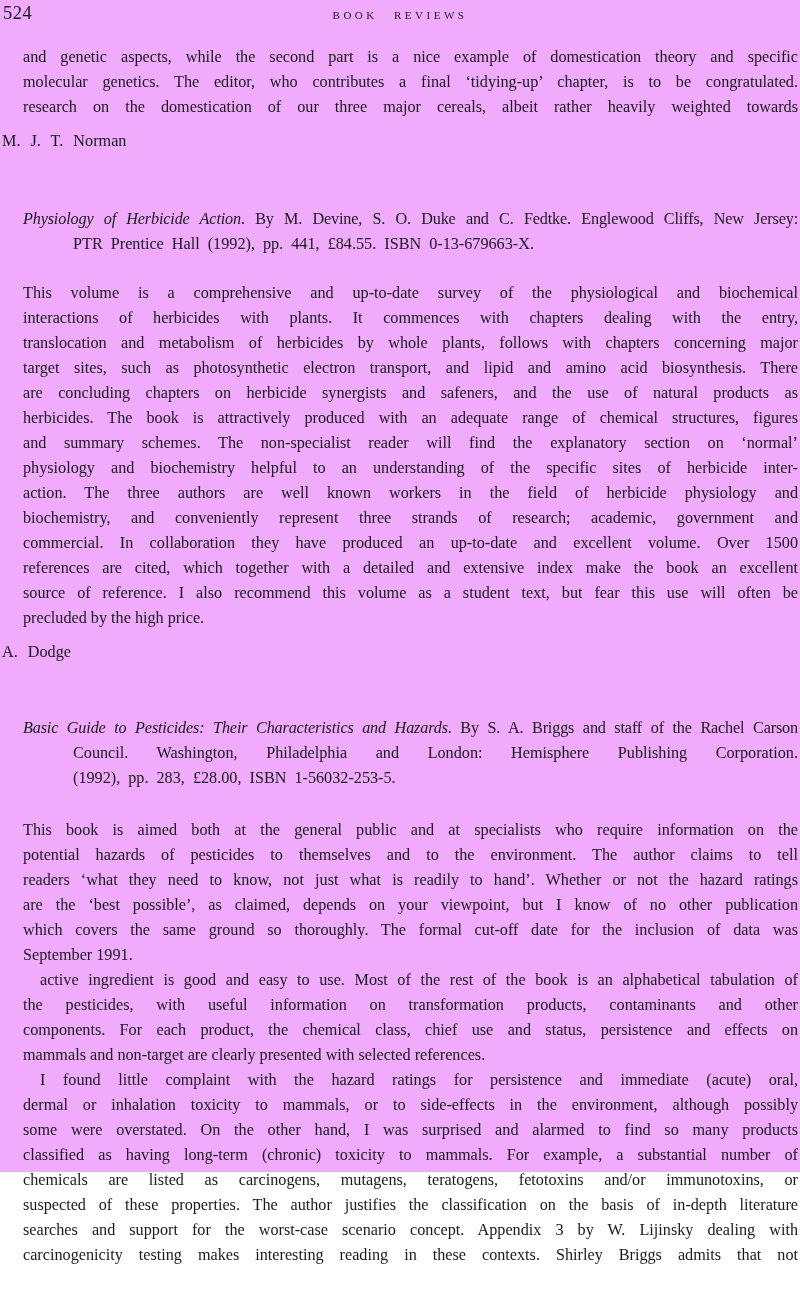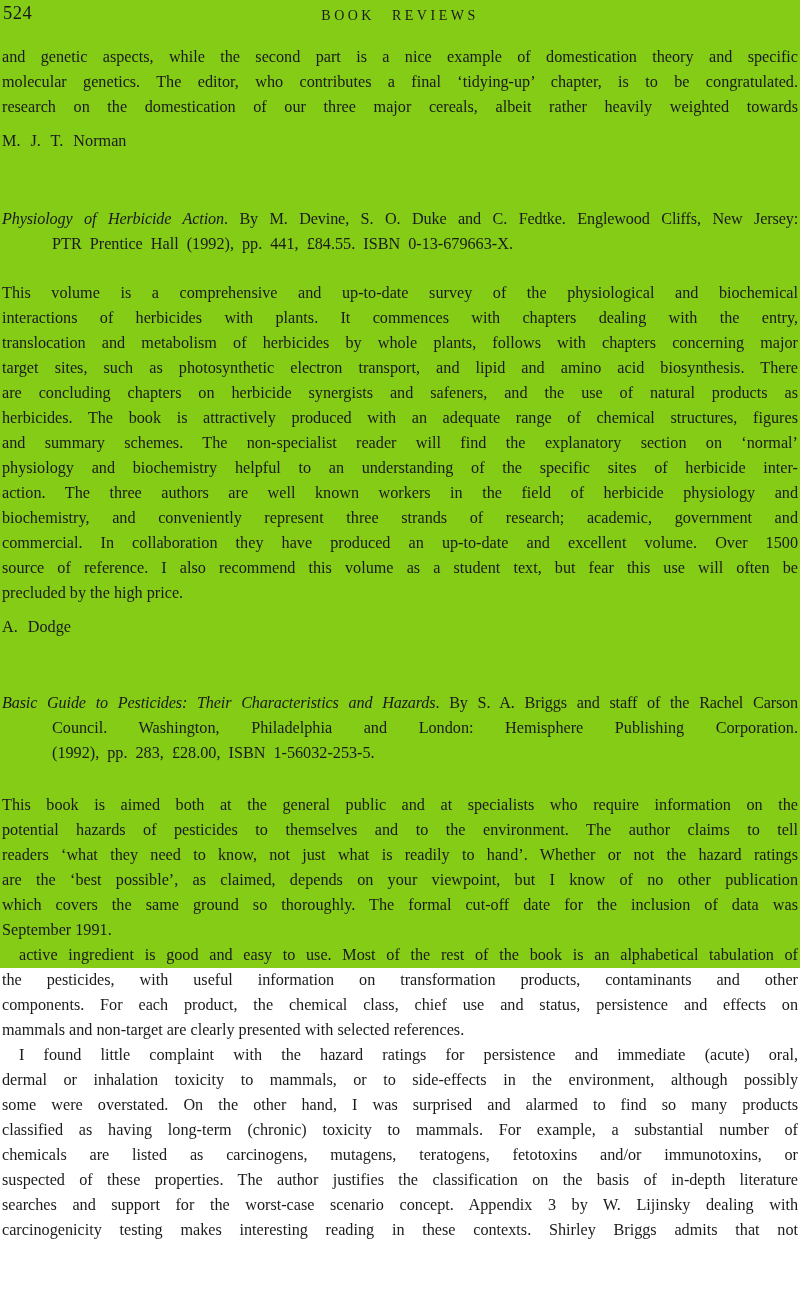--- a/index.html
+++ b/index.html
@@ -1,30 +1,30 @@
 <!DOCTYPE html>
 <html><head>
 <meta charset="utf-8">
 <style>
   html,body { margin:0; padding:0; background:#ffffff; }
   body { width:800px; height:1310px; overflow:hidden; }
   .page {
-    width:800px; height:968px; box-sizing:border-box;
+    width:800px; height:1172px; box-sizing:border-box;
     padding:3px 2px 0 2px;
     font-family:"Liberation Serif","DejaVu Serif",serif;
     font-size:16.2px; line-height:25px; color:#1a1a1a;
-    background:#84cc16;
+    background:#f0abfc;
   }
   .pagehead { position:relative; height:17px; }
   .pageno { position:absolute; left:1px; top:-2px; font-size:18.5px; letter-spacing:0.5px; }
   .ptitle {
     position:absolute; left:0; right:0; top:0; text-align:center;
-    font-size:14px; letter-spacing:3.5px; word-spacing:10px;
+    font-size:11px; letter-spacing:3.5px; word-spacing:10px;
   }
-  .line { text-align:justify; text-align-last:justify; }
+  .line { text-align:justify; text-align-last:justify;margin-left:21px; }
   .para .line:last-child { text-align-last:auto; }
   .para.full-last .line:last-child { text-align-last:justify; }
   .para.indent .line:first-child { text-indent:17px; }
   .sig { text-align:left; word-spacing:6px; padding-right:3px; }
   .ital { font-style:italic; }
   .head-line1 { text-align:justify; text-align-last:justify; letter-spacing:-0.15px; }
   .hang-rest .line { padding-left:50px; }
   .hang-rest .line:last-child { text-align-last:auto; word-spacing:4px; }
   .sec1 { margin-top:25px; }
   .sec1 .sig { margin-top:9px; }
@@ -65,20 +65,21 @@
         <div class="line">interactions of herbicides with plants. It commences with chapters dealing with the entry,</div>
         <div class="line">translocation and metabolism of herbicides by whole plants, follows with chapters concerning major</div>
         <div class="line">target sites, such as photosynthetic electron transport, and lipid and amino acid biosynthesis. There</div>
         <div class="line">are concluding chapters on herbicide synergists and safeners, and the use of natural products as</div>
         <div class="line">herbicides. The book is attractively produced with an adequate range of chemical structures, figures</div>
         <div class="line">and summary schemes. The non-specialist reader will find the explanatory section on ‘normal’</div>
         <div class="line">physiology and biochemistry helpful to an understanding of the specific sites of herbicide inter-</div>
         <div class="line">action. The three authors are well known workers in the field of herbicide physiology and</div>
         <div class="line">biochemistry, and conveniently represent three strands of research; academic, government and</div>
         <div class="line">commercial. In collaboration they have produced an up-to-date and excellent volume. Over 1500</div>
+        <div class="line">references are cited, which together with a detailed and extensive index make the book an excellent</div>
         <div class="line">source of reference. I also recommend this volume as a student text, but fear this use will often be</div>
         <div class="line">precluded by the high price.</div>
       </div>
     <div class="sig">A. Dodge</div>
   </section>
 
   <section class="review sec3">
     <div class="heading">
       <div class="line head-line1"><span class="ital">Basic Guide to Pesticides: Their Characteristics and Hazards</span><span>. By S. A. Briggs and staff of the Rachel Carson</span></div>
       <div class="hang-rest">

